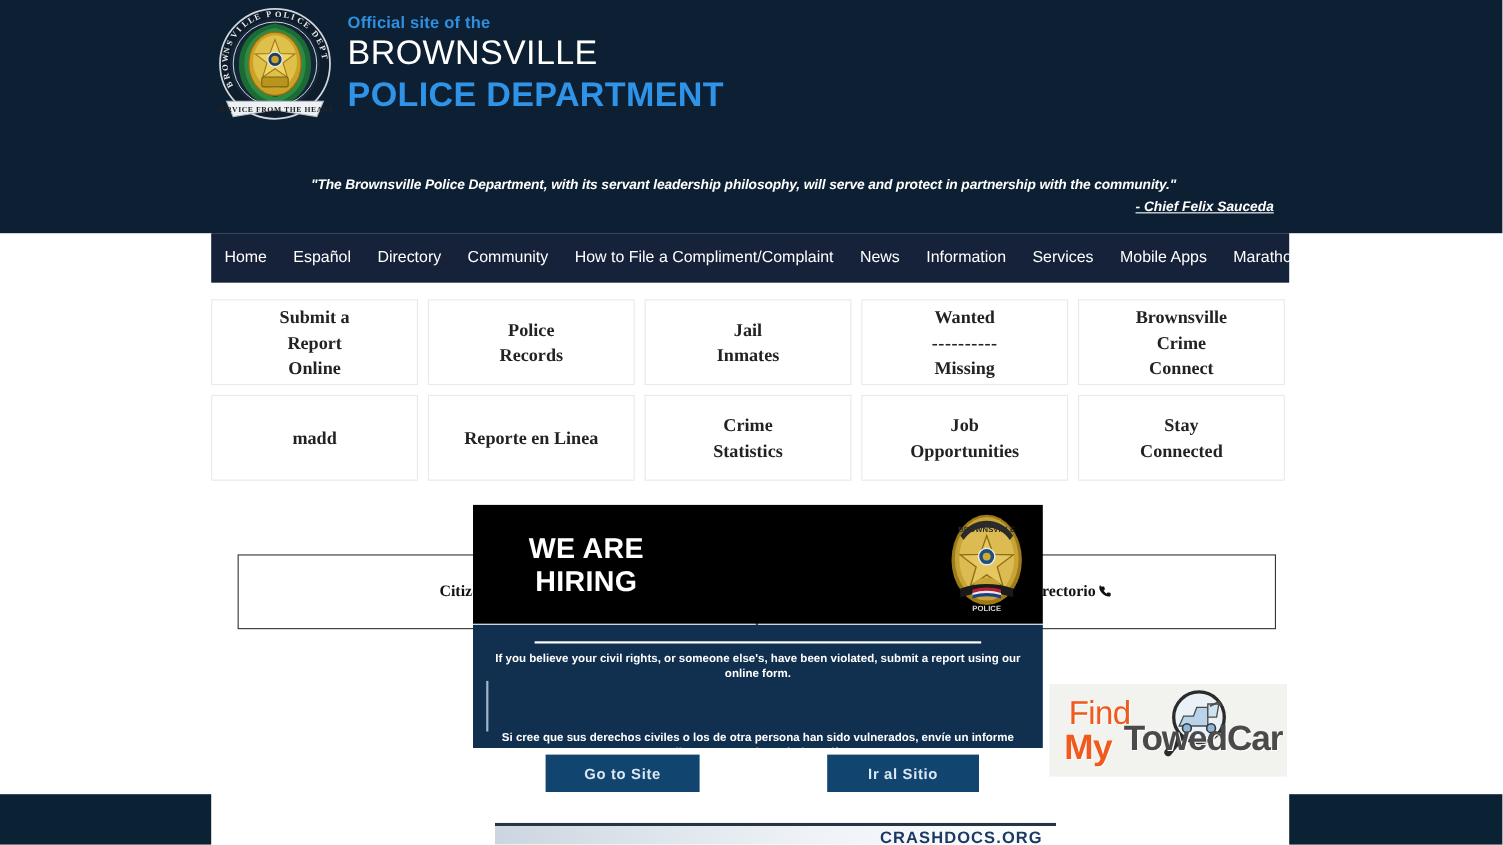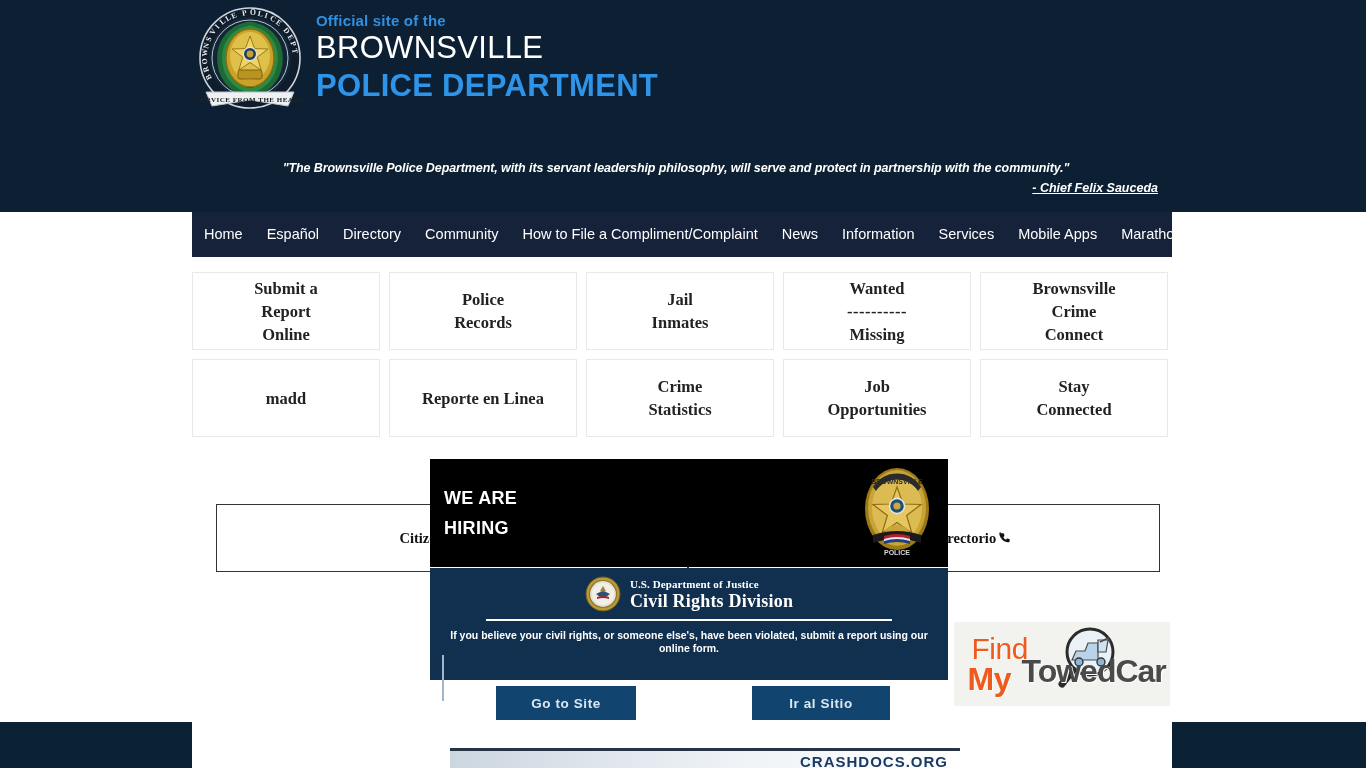--- a/index.html
+++ b/index.html
@@ -64,21 +64,21 @@
   .linkbox.right{width:472px;}
   .phone-icon{display:inline-block;margin-left:2px;font-size:13px;line-height:1;}
 
   
   .hiring{
     position:absolute;left:430px;top:459px;width:518px;height:108px;background:#000000;
     display:flex;align-items:center;justify-content:space-between;cursor:pointer;
     padding:0 14px;box-sizing:border-box;z-index:5;
   }
   .hiring-left{
-    color:#ffffff;font-size:18px;font-weight:bold;line-height:30px;
+    color:#ffffff;font-size:26px;font-weight:bold;line-height:30px;text-align:center;
     width:178px;letter-spacing:.3px;
   }
   .hiring-badge{width:74px;height:96px;position:relative;flex:0 0 auto;}
   .hiring-right{
     color:#ffffff;font-size:21px;font-weight:bold;line-height:27px;text-align:center;
     width:232px;
   }
 
   
   .doj{
@@ -325,38 +325,20 @@
         <path d="M13 70 Q37 62 61 70 L61 78 Q37 70 13 78 Z" fill="#1a1a1a"></path>
         <path d="M24 71 q13 -4 26 0 l0 5 q-13 -4 -26 0 Z" fill="#b42030"></path>
         <path d="M24 74 q13 -4 26 0 l0 3 q-13 -4 -26 0 Z" fill="#e9e9e9"></path>
         <path d="M24 76 q13 -4 26 0 l0 3 q-13 -4 -26 0 Z" fill="#1d3f86"></path>
         <text x="37" y="90" text-anchor="middle" fill="#d8d8d8" font-family="'Liberation Sans',sans-serif" font-size="7" font-weight="bold">POLICE</text>
       </svg>
     </div>
   </div>
 
   <div class="doj">
-    <div class="doj-top">
-      <div class="doj-seal">
-        <svg width="36" height="36" viewBox="0 0 36 36">
-          <circle cx="18" cy="18" r="17" fill="#c6a githubusercontent"></circle>
-          <circle cx="18" cy="18" r="17" fill="#b99a3c" stroke="#6e5a19" stroke-width="1"></circle>
-          <circle cx="18" cy="18" r="13.5" fill="#e6e2d6"></circle>
-          <circle cx="18" cy="18" r="11" fill="#f2efe6"></circle>
-          <path d="M18 10 l3 5 -3 2 -3 -2 Z" fill="#9a8540"></path>
-          <path d="M11 18 q7 -5 14 0 q-7 7 -14 0 Z" fill="#2f4f7a"></path>
-          <path d="M12 21 q6 -2 12 0 l0 2 q-6 -2 -12 0 Z" fill="#a32630"></path>
-          <circle cx="18" cy="18" r="13.5" fill="none" stroke="#8c7523" stroke-width="1.2"></circle>
-        </svg>
-      </div>
-      <div class="doj-titles">
-        <div class="doj-t1">U.S. Department of Justice</div>
-        <div class="doj-t2">Civil Rights Division</div>
-      </div>
-    </div>
     <div class="doj-rule"></div>
     <div class="doj-bottom">
       <div class="doj-col">If you believe your civil rights, or someone else's, have been violated, submit a report using our online form.</div>
       <div class="doj-div"></div>
       <div class="doj-col">Si cree que sus derechos civiles o los de otra persona han sido vulnerados, envíe un informe mediante nuestro formulario en línea.</div>
     </div>
   </div>
 
   <div class="gobtn en">Go to Site</div>
   <div class="gobtn es">Ir al Sitio</div>

